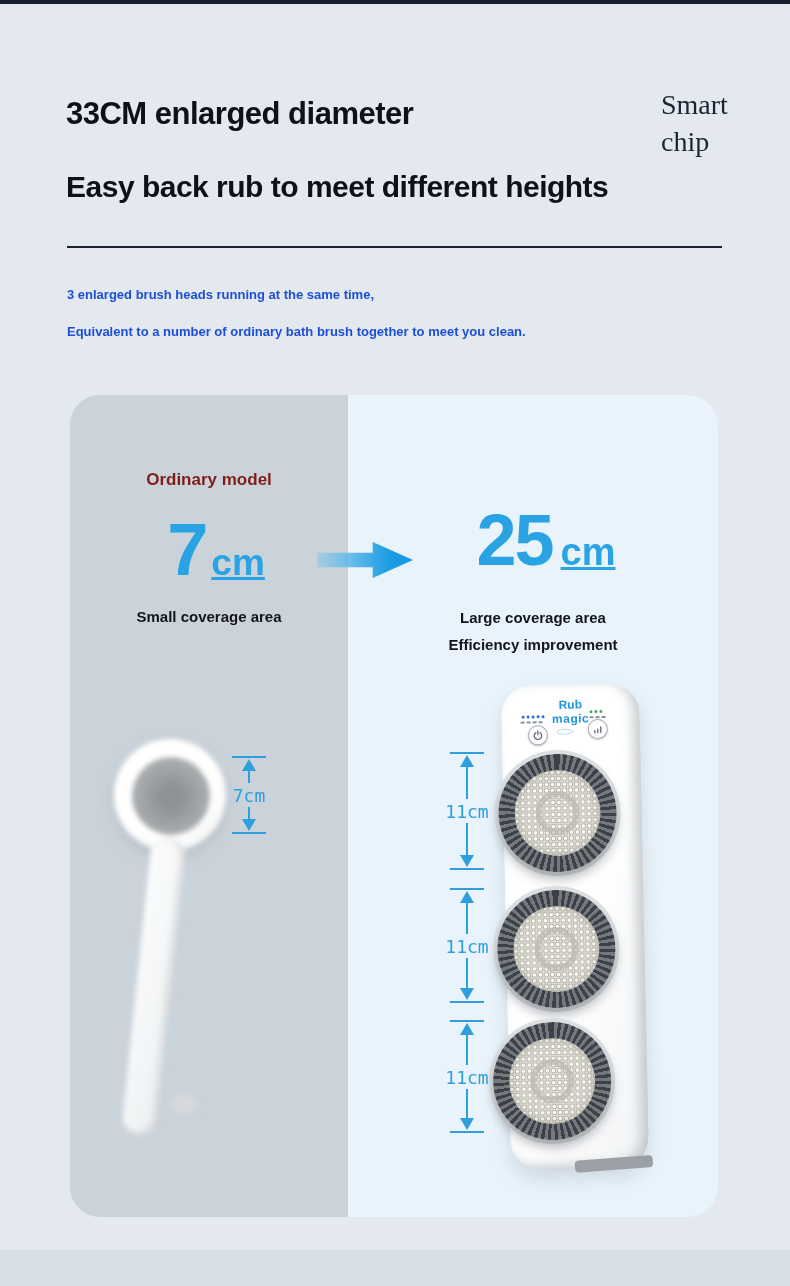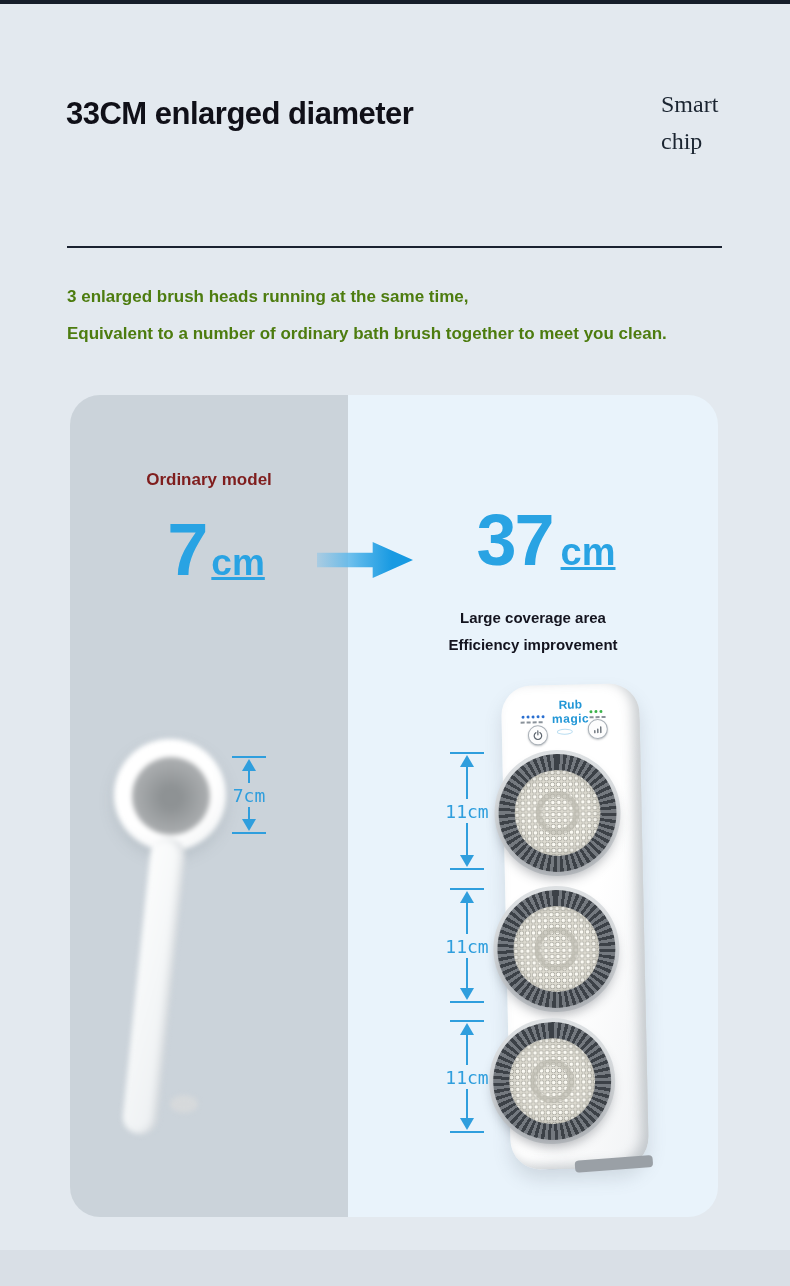--- a/index.html
+++ b/index.html
@@ -5,24 +5,24 @@
   * { margin:0; padding:0; box-sizing:border-box; }
   html,body { background:#d9dfe6; }
   .page {
     position:relative; width:790px; height:1250px;
     background:#e3e9ef; overflow:hidden;
     font-family:"Liberation Sans", sans-serif; color:#14141f;
   }
   .topbar { position:absolute; left:0; top:0; width:790px; height:4px; background:#161e2a; }
 
   .title { position:absolute; left:66px; top:96px; font-size:31px; font-weight:700; letter-spacing:-0.5px; color:#101018; }
-  .chipnote { position:absolute; left:661px; top:86px; font-family:"Liberation Serif", serif; font-size:24px; line-height:37px; color:#1b2531; }
+  .chipnote { position:absolute; left:661px; top:86px; font-family:"Liberation Serif", serif; font-size:28px; line-height:37px; color:#1b2531; }
   .subtitle { position:absolute; left:66px; top:170px; font-size:30px; font-weight:700; letter-spacing:-0.5px; color:#101018; }
   .divider { position:absolute; left:67px; top:246px; width:655px; height:2px; background:#1a2230; }
-  .desc { position:absolute; left:67px; font-size:17px; font-weight:700; color:#4d7c0f; }
+  .desc { position:absolute; left:67px; font-size:13px; font-weight:700; color:#1d4ed8; }
   .desc.d1 { top:287px; }
   .desc.d2 { top:324px; }
 
   .compare { position:absolute; left:70px; top:395px; width:648px; height:822px; border-radius:30px; overflow:hidden; }
   .panel { position:absolute; top:0; height:822px; }
   .panel.left  { left:0; width:278px; background:#cbd3da; }
   .panel.right { left:278px; width:370px; background:#e9f3fb; }
 
   .plabel { position:absolute; top:75px; width:100%; text-align:center; font-size:17px; font-weight:700; color:#7f1d1d; }
   .bignum { position:absolute; top:112px; width:100%; display:flex; justify-content:center; align-items:baseline; color:#29a3e3; }
@@ -104,32 +104,34 @@
 <body>
 
 <div class="page">
   <div class="topbar"></div>
 
   <div class="title">33CM enlarged diameter</div>
   <div class="chipnote">
     <div>Smart</div>
     <div>chip</div>
   </div>
+  <div class="subtitle">Easy back rub to meet different heights</div>
   <div class="divider"></div>
   <div class="desc d1">3 enlarged brush heads running at the same time,</div>
   <div class="desc d2">Equivalent to a number of ordinary bath brush together to meet you clean.</div>
 
   <div class="compare">
 
     <div class="panel left">
       <div class="plabel">Ordinary model</div>
       <div class="bignum">
         <span class="val">7</span>
         <span class="unit">cm</span>
       </div>
+      <div class="cap" style="top:213px;">Small coverage area</div>
 
       <div class="brush">
         <div class="head"></div>
         <div class="bristle"></div>
         <div class="handle"></div>
         <div class="tip"></div>
       </div>
 
       <div class="measure" style="left:162px; top:361px; height:78px;">
         <div class="tick t"></div>
@@ -137,21 +139,21 @@
         <div class="seg u"></div>
         <div class="mlabel">7cm</div>
         <div class="seg l"></div>
         <div class="arr dn"></div>
         <div class="tick b"></div>
       </div>
     </div>
 
     <div class="panel right">
       <div class="bignum">
-        <span class="val">37</span>
+        <span class="val">25</span>
         <span class="unit">cm</span>
       </div>
       <div class="cap" style="top:241px;">Efficiency improvement</div>
       <div class="cap" style="top:214px;">Large coverage area</div>
     </div>
 
     <div class="bigarrow"></div>
 
     <div class="product">
       <div class="side"></div>

